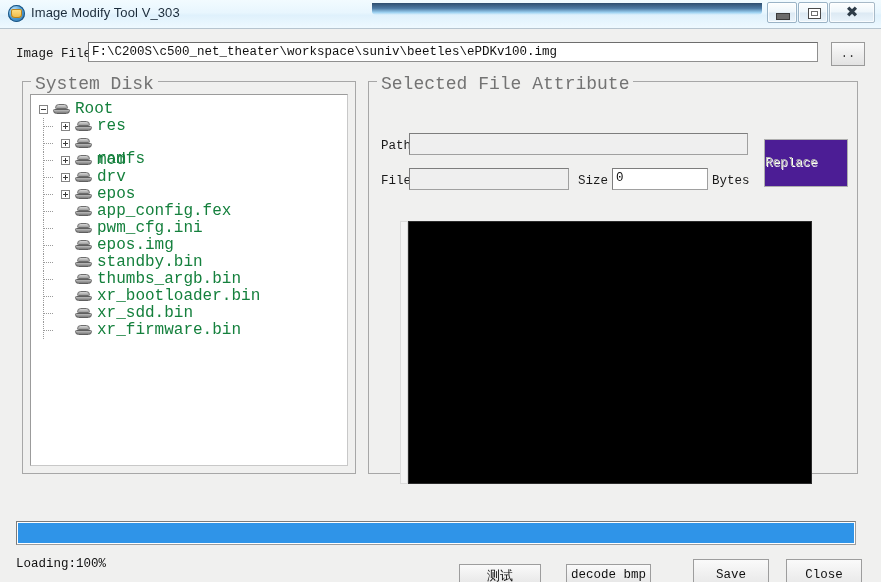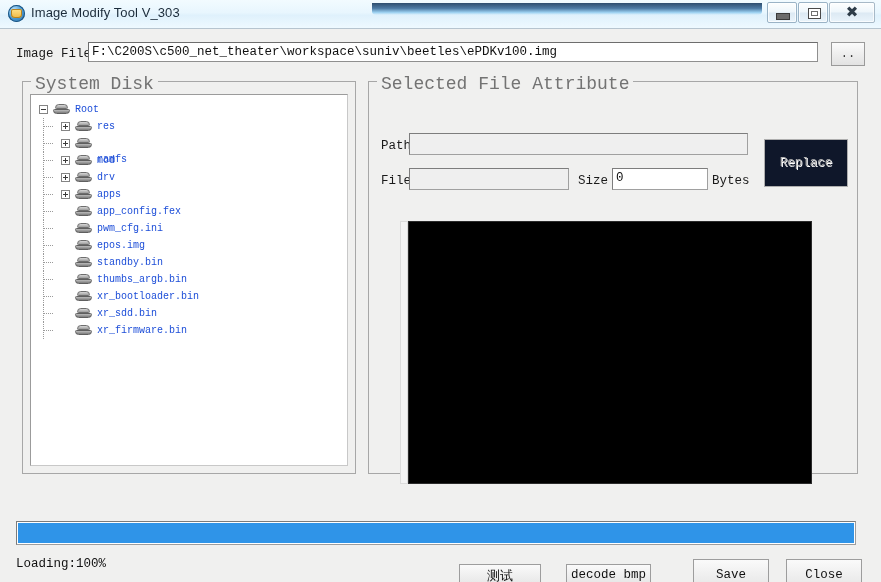--- a/index.html
+++ b/index.html
@@ -220,22 +220,22 @@
     box-sizing: border-box;
     overflow: hidden;
     padding: 6px 0 0 0;
   }
   .tnode {
     position: relative;
     height: 17px;
     line-height: 17px;
     white-space: nowrap;
     font-family: "Liberation Mono", monospace;
-    font-size: 10px;
-    color: #1d4ed8;
+    font-size: 16px;
+    color: #15803d;
   }
   .tnode .expander {
     position: absolute;
     width: 9px; height: 9px;
     top: 4px;
     border: 1px solid #848484;
     background: #ffffff;
     box-sizing: border-box;
   }
   .tnode .expander::before {
@@ -314,24 +314,23 @@
     white-space: nowrap;
   }
   .path-field { left: 409px; top: 104px; width: 339px; height: 22px; }
   .name-field { left: 409px; top: 139px; width: 160px; height: 22px; }
   .size-field { left: 612px; top: 139px; width: 96px; height: 22px; background:#ffffff; }
 
   .replace-btn {
     position: absolute;
     left: 764px; top: 110px;
     width: 84px; height: 48px;
-    background: #0f172a;
+    background: #4c1d95;
     border: 1px solid #aeaeae;
     box-sizing: border-box;
-    text-align: center;
     line-height: 46px;
     font-family: "Liberation Mono", monospace;
     font-size: 12.5px;
     color: #b4b4b4;
     text-shadow: 1px 1px 0 #ffffff;
   }
 
   .preview {
     position: absolute;
     left: 408px; top: 192px;
@@ -485,21 +484,21 @@
             <span class="tlabel" style="left: 66px;">drv</span>
           </div>
           <div class="tnode">
             <span class="vline" style="left: 12px;"></span>
             <span class="dotline" style="left: 12px;"></span>
             <span class="expander plus" style="left: 30px;"></span>
             <span class="disk-icon" style="left: 44px;">
               <i class="top"></i>
               <i class="base"></i>
             </span>
-            <span class="tlabel" style="left: 66px;">apps</span>
+            <span class="tlabel" style="left: 66px;">epos</span>
           </div>
           <div class="tnode">
             <span class="vline" style="left: 12px;"></span>
             <span class="dotline" style="left: 12px;"></span>
             <span class="disk-icon" style="left: 44px;">
               <i class="top"></i>
               <i class="base"></i>
             </span>
             <span class="tlabel" style="left: 66px;">app_config.fex</span>
           </div>

